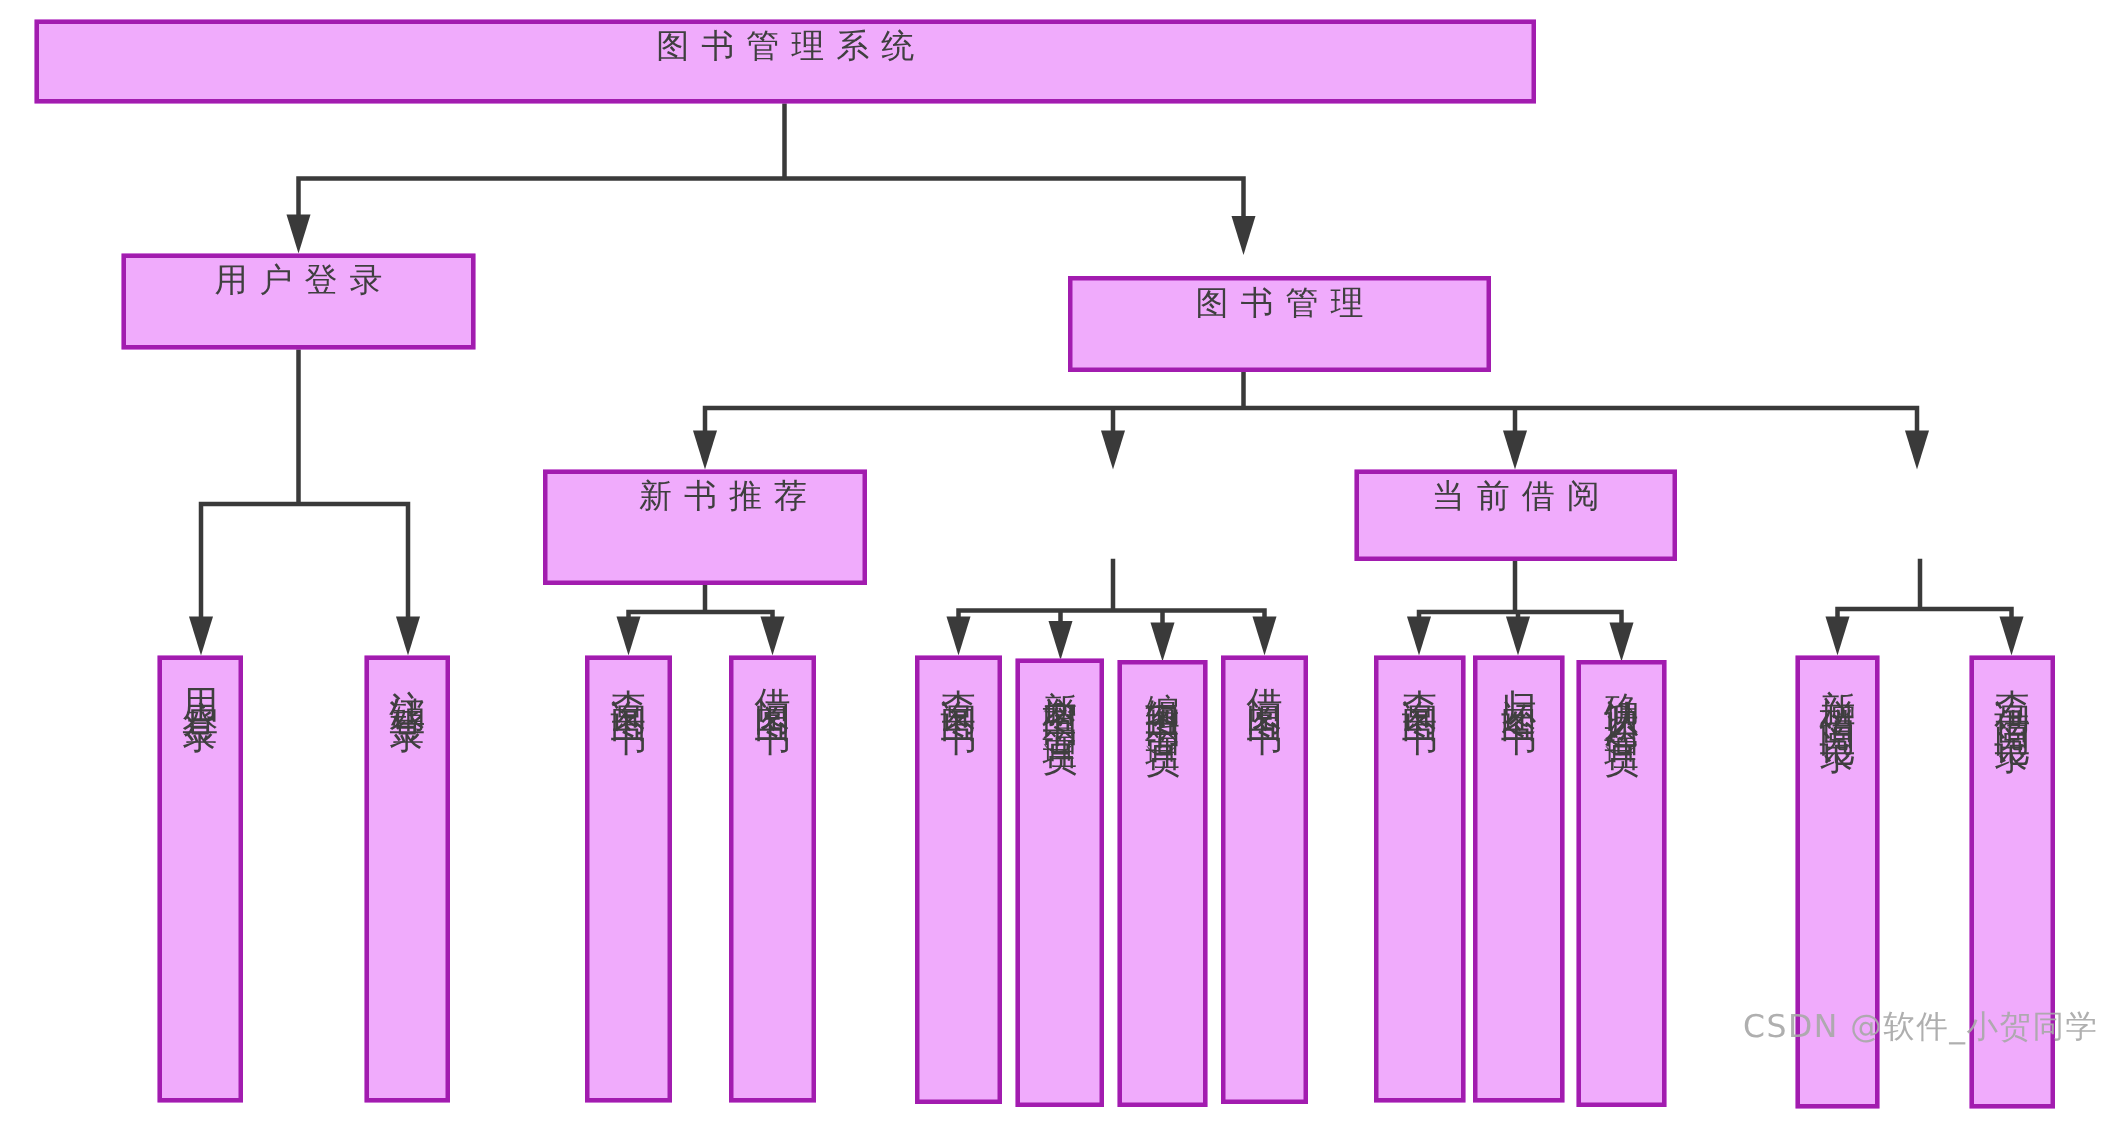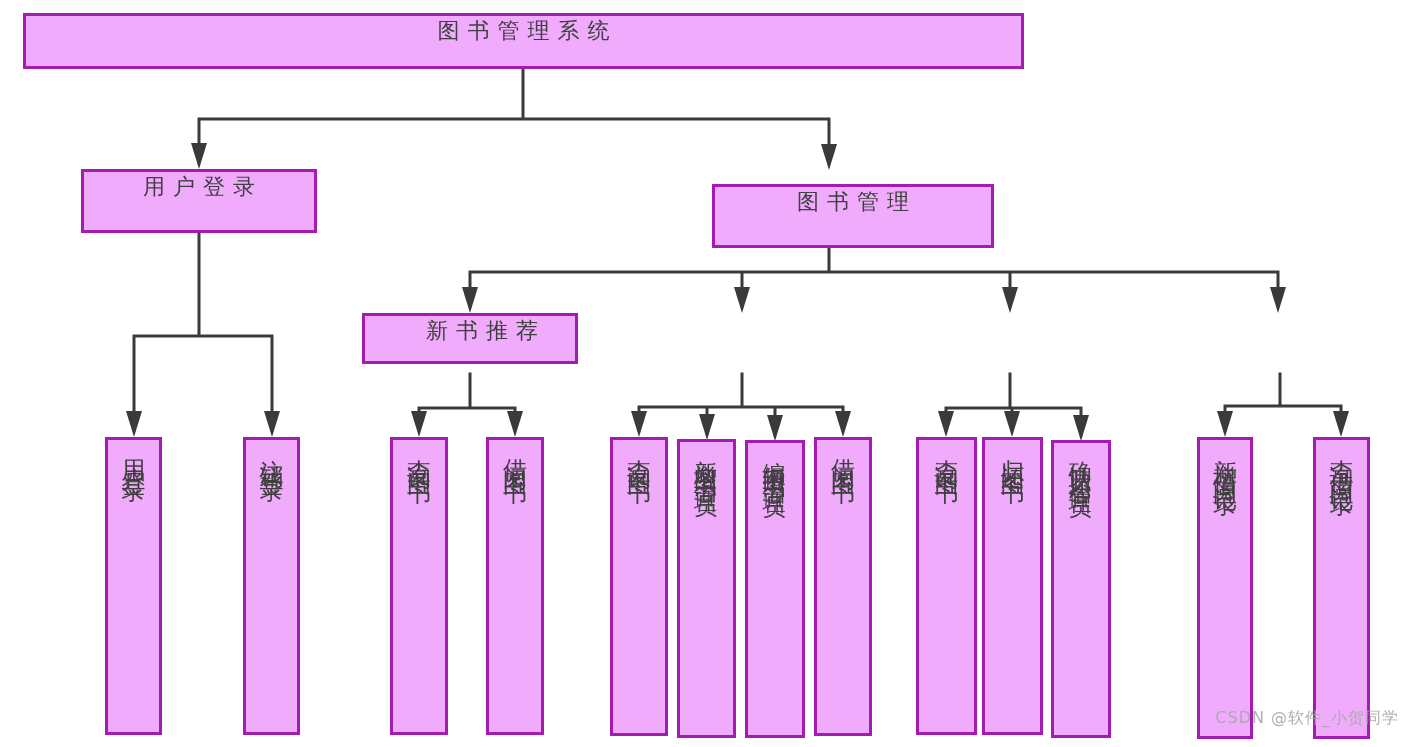--- a/index.html
+++ b/index.html
@@ -48,23 +48,23 @@
     color: #3f3f3f;
     white-space: nowrap;
   }
   .vlabel.dense {
     font-size: 23px;
     letter-spacing: 5px;
   }
   #watermark {
     position: absolute;
     right: 6px;
-    top: 708px;
+    top: 670px;
     z-index: 5;
-    font-size: 16px;
+    font-size: 21px;
     letter-spacing: 1px;
     color: rgba(168, 168, 168, 0.92);
     white-space: nowrap;
   }
 </style>
 </head>
 <body>
 
 <div id="canvas">
 
@@ -105,22 +105,25 @@
     <span class="hlabel">图书管理系统</span>
   </div>
 
   <div class="box" style="left:81px; top:169px; width:236px; height:64px;">
     <span class="hlabel">用户登录</span>
   </div>
   <div class="box" style="left:712px; top:184px; width:282px; height:64px;">
     <span class="hlabel">图书管理</span>
   </div>
 
-  <div class="box" style="left:362px; top:313px; width:216px; height:51px;padding-left:24px;">
+  <div class="box" style="left:362px; top:313px; width:216px; height:77px;padding-left:24px;">
     <span class="hlabel">新书推荐</span>
+  </div>
+  <div class="box" style="left:903px; top:313px; width:215px; height:61px;">
+    <span class="hlabel">当前借阅</span>
   </div>
 
   <div class="box" style="left:105px; top:437px; width:57px; height:298px;">
     <span class="vlabel">用户登录</span>
   </div>
   <div class="box" style="left:243px; top:437px; width:57px; height:298px;">
     <span class="vlabel">注销登录</span>
   </div>
 
   <div class="box" style="left:390px; top:437px; width:58px; height:298px;">

